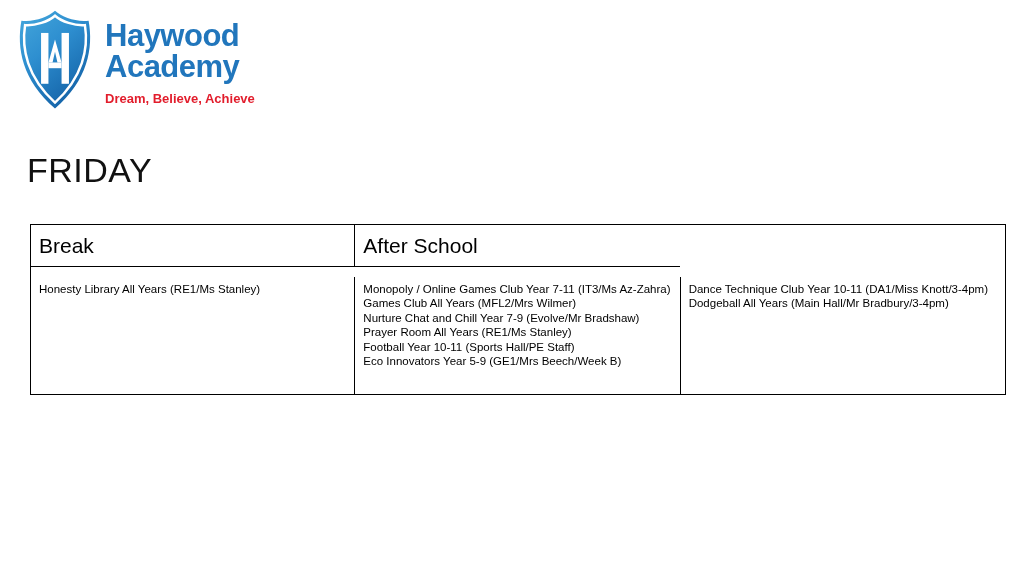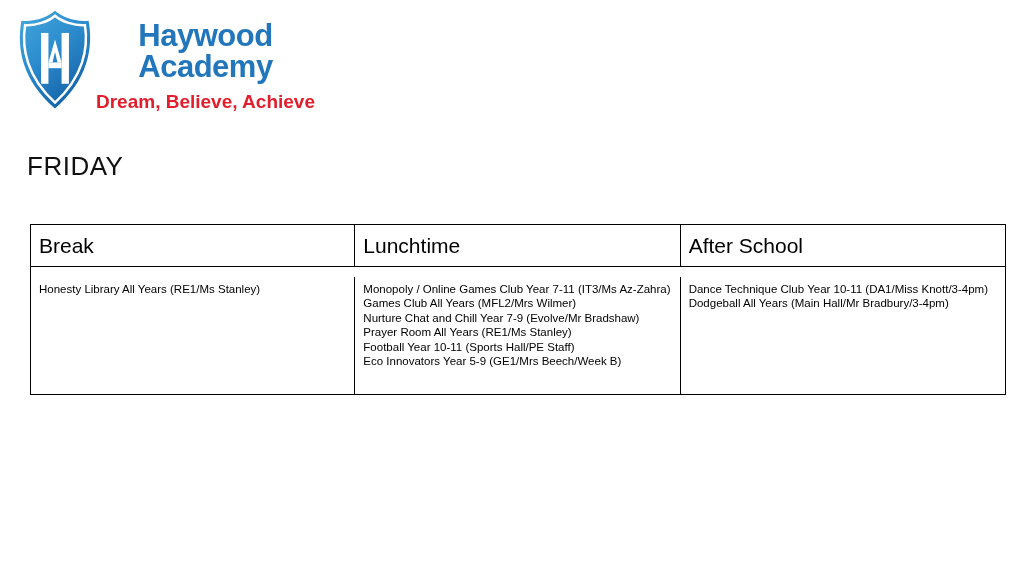--- a/index.html
+++ b/index.html
@@ -10,35 +10,35 @@
     position:relative;
     overflow:hidden;
   }
 
   
   .logo{
     position:absolute;left:14px;top:8px;
     display:flex;align-items:flex-start;
   }
   .shield{width:82px;height:104px;display:block;}
-  .logo-text{padding-top:12px;text-align:center;}
+  .logo-text{margin-left:9px;padding-top:12px;}
   .logo-line{
     font-size:31px;font-weight:bold;line-height:31px;
     color:#2176BC;letter-spacing:-0.5px;
   }
   .tagline{
     margin-top:9px;
-    font-size:19px;font-weight:bold;
+    font-size:13px;font-weight:bold;
     color:#E21D2C;
   }
 
   
   .page-title{
     position:absolute;left:27px;top:151px;
-    font-size:26px;font-weight:400;color:#111111;
+    font-size:34px;font-weight:400;color:#111111;
     letter-spacing:0.5px;
   }
 
   
   .schedule{
     position:absolute;left:30px;top:224px;width:976px;
     border:1px solid #000;
     border-collapse:collapse;
     display:flex;flex-direction:column;
     box-sizing:border-box;
@@ -93,21 +93,20 @@
     <div class="logo-line">Academy</div>
     <div class="tagline">Dream, Believe, Achieve</div>
   </div>
 </div>
 
 <div class="page-title">FRIDAY</div>
 
 <div class="schedule">
   <div class="trow">
     <div class="cell c1 th">Break</div>
-    <div class="cell c2 th">Lunchtime</div>
     <div class="cell c3 th">After School</div>
   </div>
   <div class="trow">
     <div class="cell c1 td">
         <div>Honesty Library All Years (RE1/Ms Stanley)</div>
       </div>
     <div class="cell c2 td">
         <div>Monopoly / Online Games Club Year 7-11 (IT3/Ms Az-Zahra)</div>
         <div>Games Club All Years (MFL2/Mrs Wilmer)</div>
         <div>Nurture Chat and Chill Year 7-9 (Evolve/Mr Bradshaw)</div>

